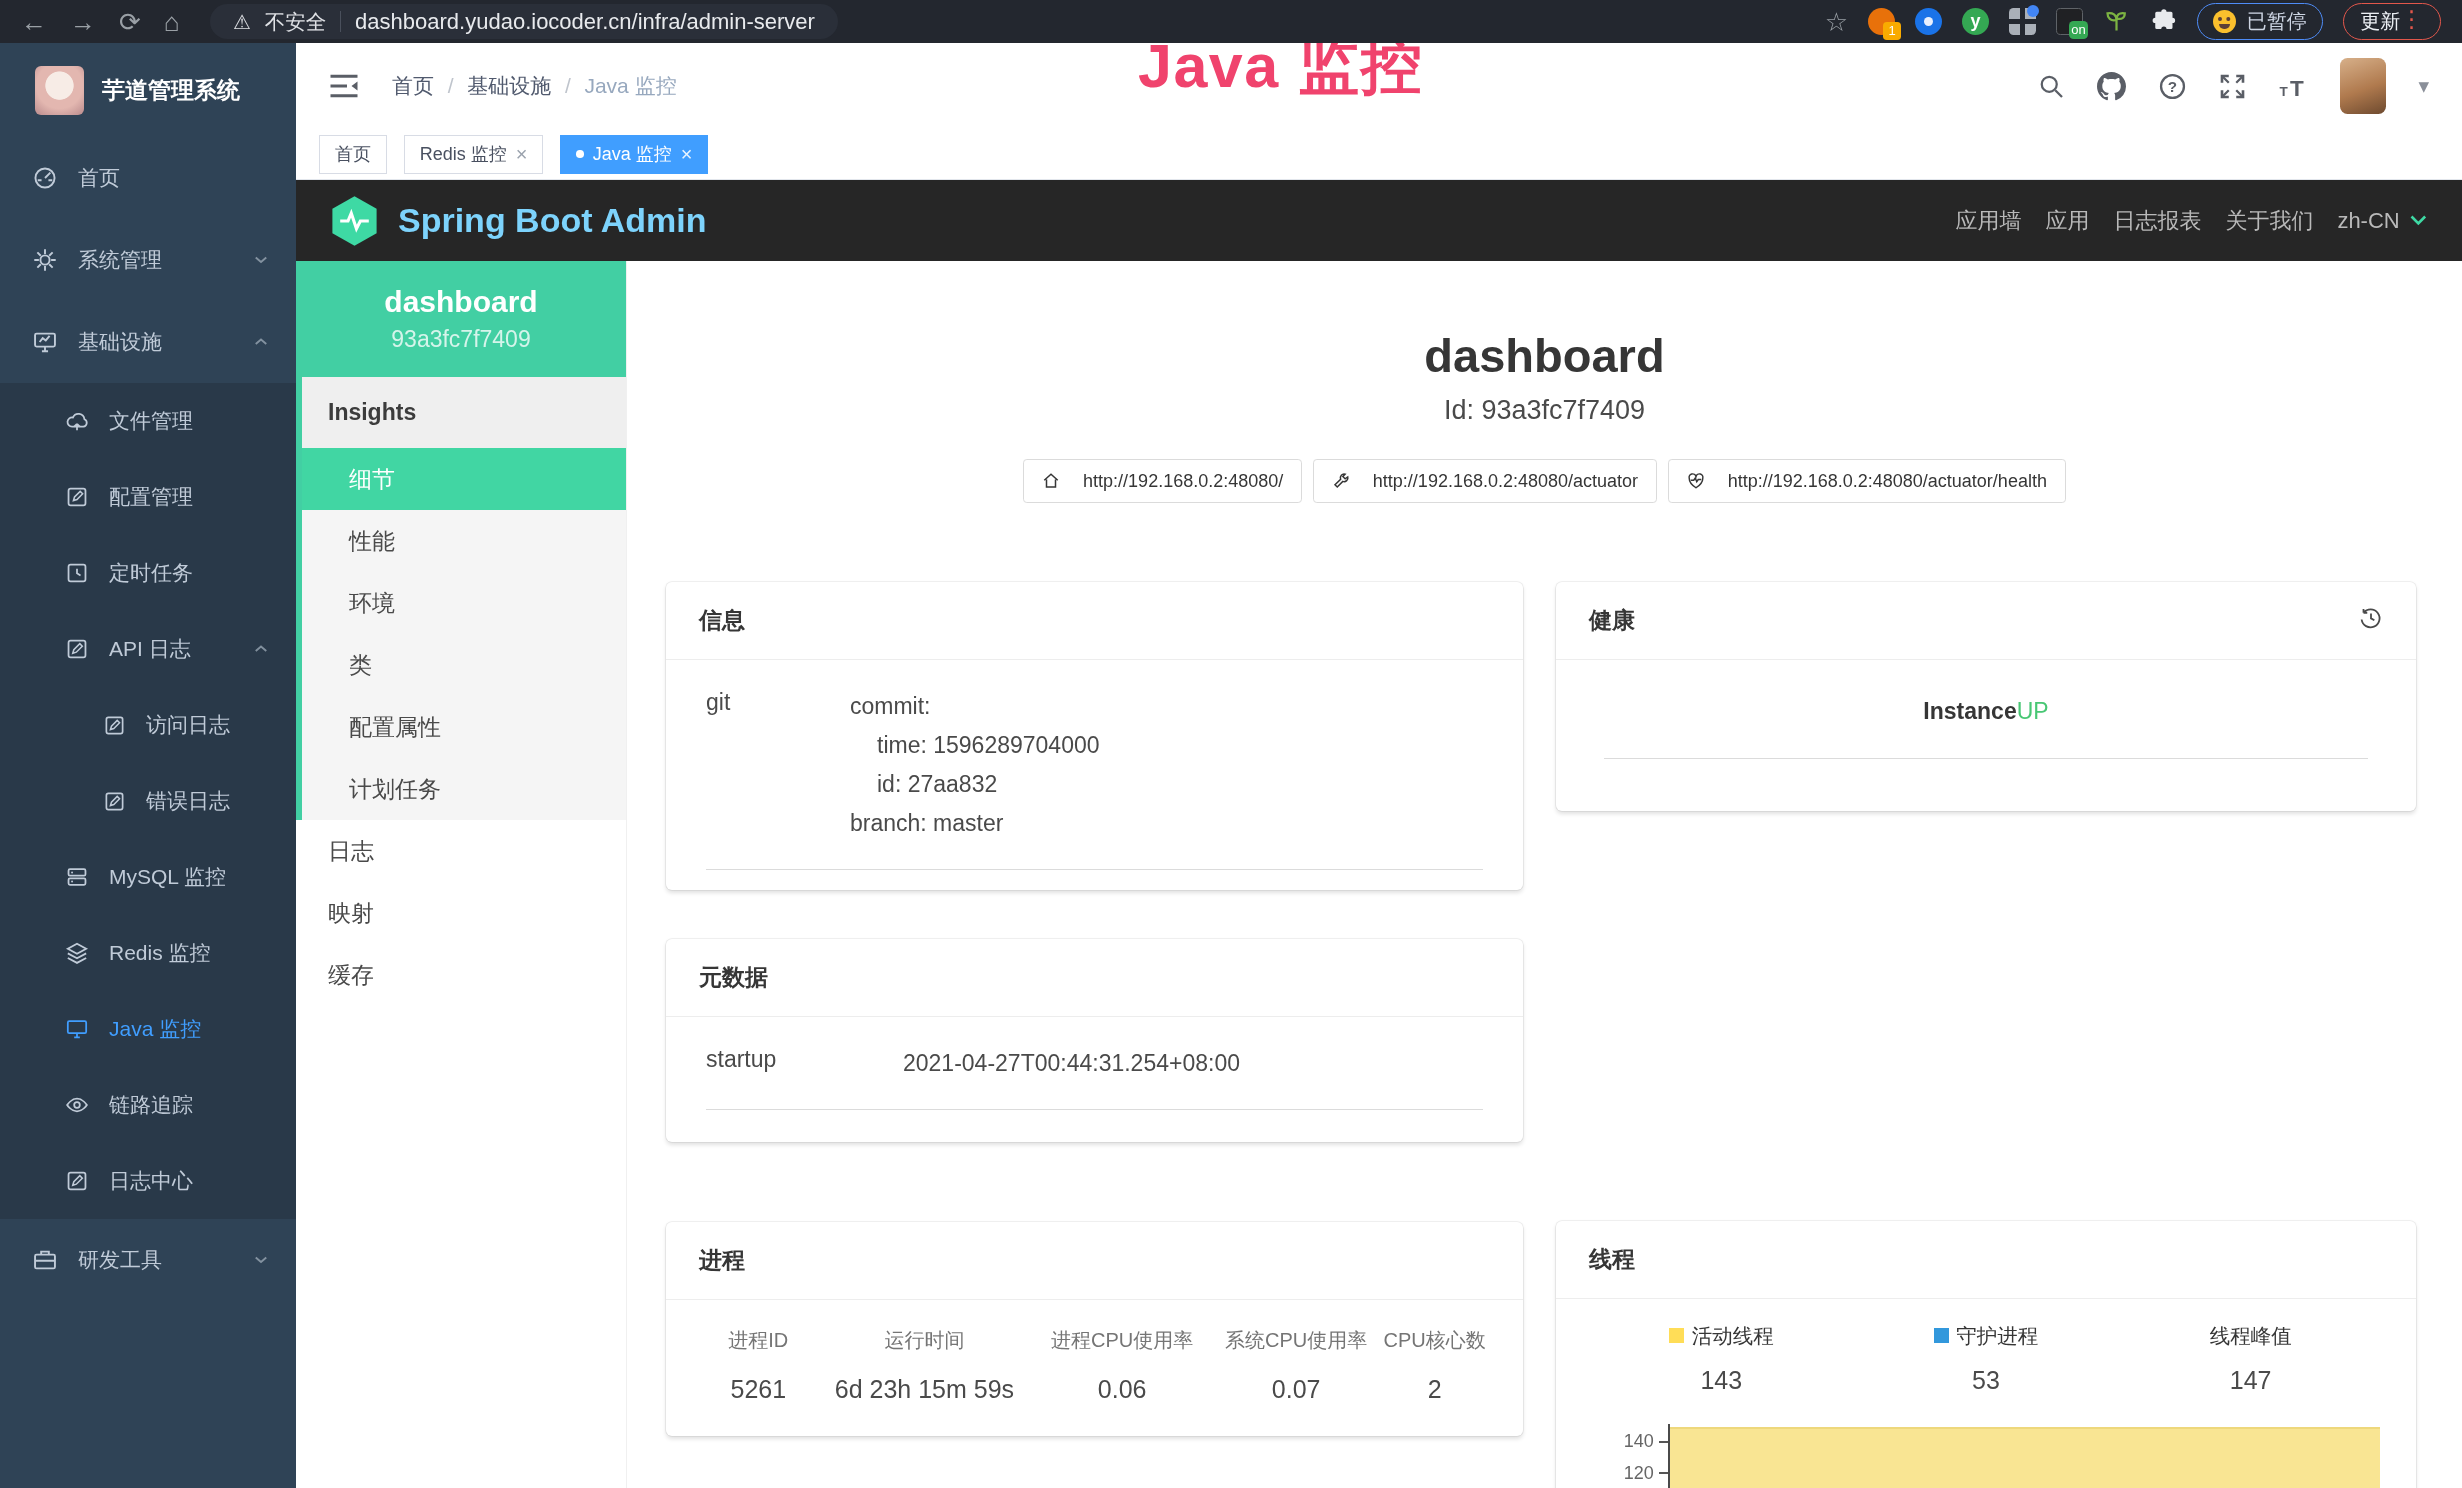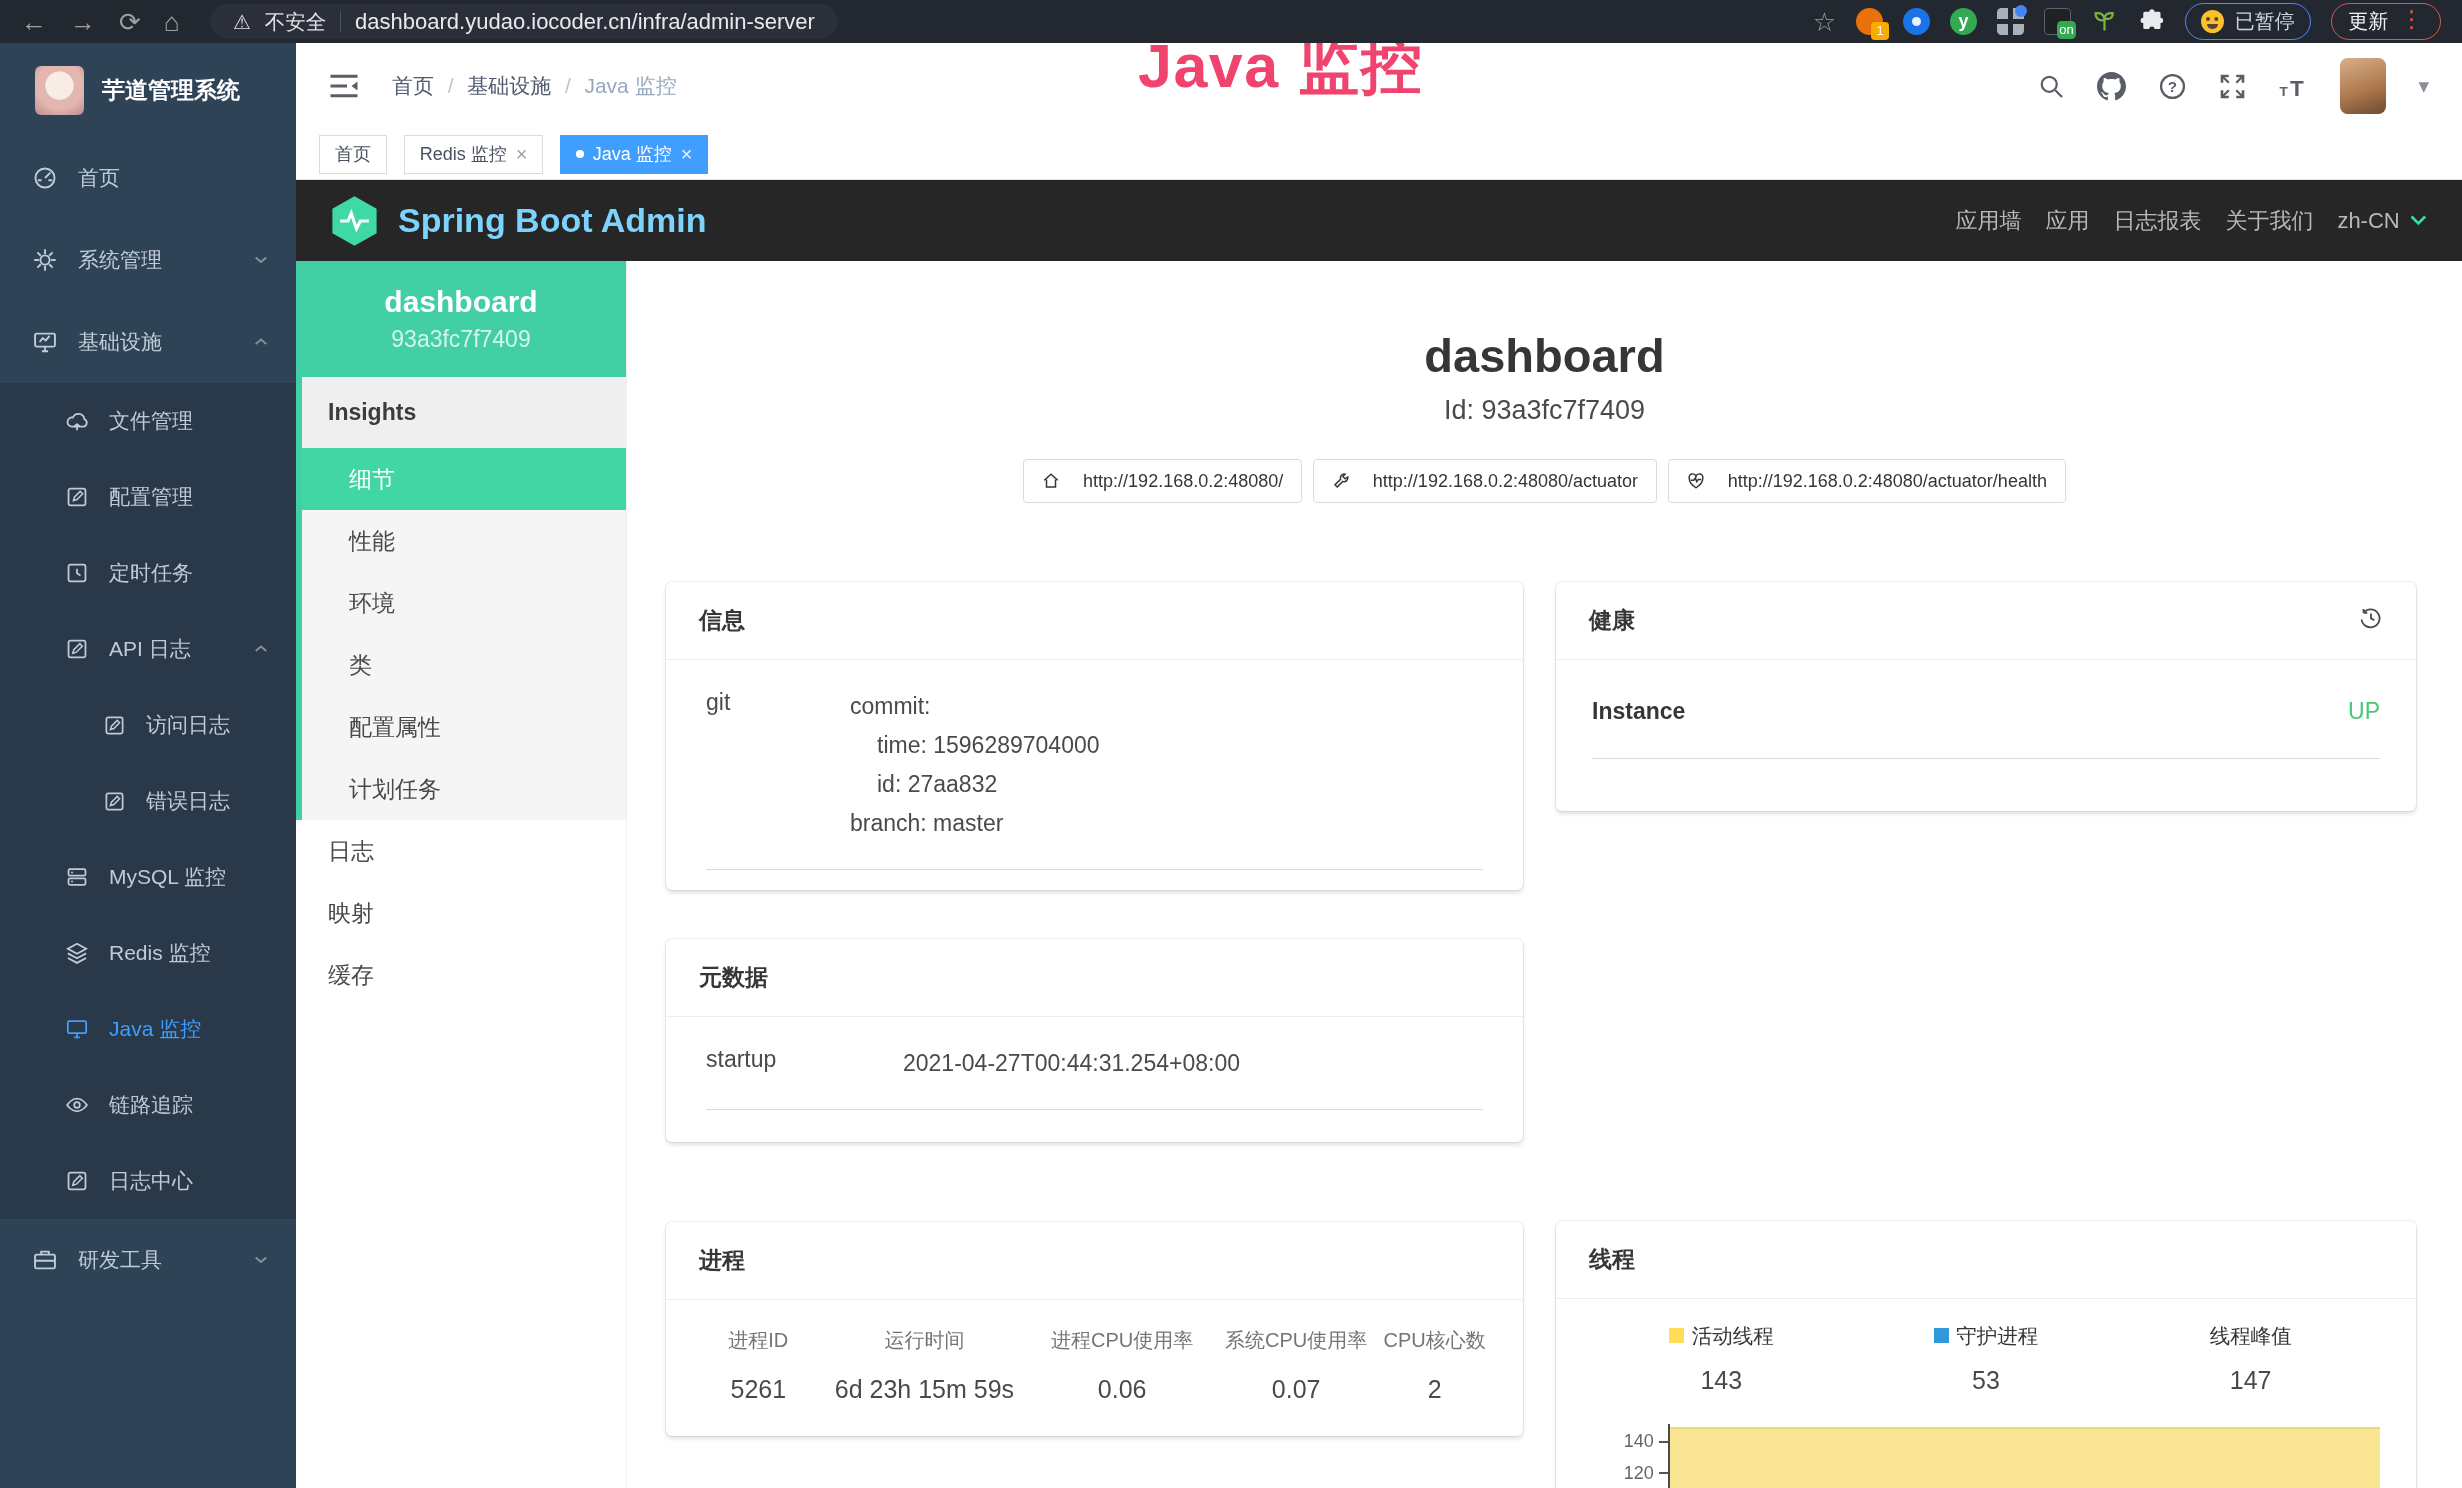--- a/index.html
+++ b/index.html
@@ -25,21 +25,21 @@
   .ext-y{background:#34a853;color:#fff;font-weight:bold;font-size:18px;display:flex;align-items:center;justify-content:center}
   .ext-grid{border-radius:4.6px;background:linear-gradient(#aab0b8,#aab0b8) 0 0/11.4px 11.4px no-repeat,linear-gradient(#aab0b8,#aab0b8) 100% 0/11.4px 11.4px no-repeat,linear-gradient(#aab0b8,#aab0b8) 0 100%/11.4px 11.4px no-repeat,linear-gradient(#aab0b8,#aab0b8) 100% 100%/11.4px 11.4px no-repeat}
   .ext-grid::after{content:"";position:absolute;right:-3px;top:-3px;width:12px;height:12px;border-radius:50%;background:#4285f4}
   .ext-on{border-radius:4.6px;background:#202124;border:1.5px solid #5f6368}
   .ext-on .badge{background:#34a853;border-radius:4.6px}
   .ext-leaf{background:transparent}
   .pill-paused{display:flex;align-items:center;gap:10.6px;border:1.5px solid #4e8cf7;border-radius:20px;padding:3.8px 15px;color:#cdd5e3;font-size:20px;white-space:nowrap}
   .face{width:23px;height:23px;border-radius:50%;background:#fbc02d;position:relative;flex:none}
   .face::before{content:"";position:absolute;left:5.3px;top:6.8px;width:3.8px;height:3.8px;border-radius:50%;background:#5d4037;box-shadow:8.3px 0 0 #5d4037}
   .face::after{content:"";position:absolute;left:6px;top:13.7px;width:10.6px;height:5.3px;border-radius:0 0 10.6px 10.6px;background:#5d4037}
-  .pill-update{display:flex;align-items:flex-start;gap:12px;border:1.5px solid #e2574b;border-radius:20px;padding:3.8px 16.7px;color:#eceff4;font-size:20px;white-space:nowrap}
+  .pill-update{display:flex;align-items:flex-start;border:1.5px solid #e2574b;border-radius:20px;padding:3.8px 16.7px;color:#eceff4;font-size:20px;white-space:nowrap}
   .kebab{color:#e2574b;font-size:23px;line-height:1}
 
   
   .shell{position:absolute;top:43px;left:0;right:0;bottom:0;display:flex}
 
   
   .sidebar{width:296px;flex:none;background:#2f4356;color:#c0cbd8;display:flex;flex-direction:column;overflow:hidden}
   .logo-row{height:94px;flex:none;display:flex;align-items:center;gap:18px;padding-left:35px}
   .logo-img{width:49px;height:49px;border-radius:6px;flex:none;background:radial-gradient(circle at 50% 40%,#f7ece6 0 36%,#e3b7b0 38% 60%,#b98a8c 100%)}
   .logo-title{color:#fff;font-size:23px;font-weight:bold;white-space:nowrap}
@@ -110,21 +110,21 @@
   #card-meta{height:203px;margin-bottom:80px}
   #card-proc{height:214px}
   #card-health{height:229px}
   #card-threads{margin-top:410px;height:455px}
 
   .kv{display:flex;margin:0 7px;padding-bottom:26px;border-bottom:1.5px solid #dbdbdb}
   .kv .k{width:144px;flex:none;font-size:23px;color:#4a4a4a;padding-top:1.5px}
   .kv .k-wide{width:197px}
   .vlines{font-size:23px;color:#4a4a4a;line-height:39px}
   .ind{padding-left:27px}
-  .kv2{display:flex;justify-content:space-between;align-items:center;margin:0 3px;padding:10.6px 0 33px;border-bottom:1.5px solid #dbdbdb}
+  .kv2{display:flex;justify-content:center;align-items:center;margin:0 15px;padding:10.6px 0 33px;border-bottom:1.5px solid #dbdbdb}
   .inst-k{font-size:23px;font-weight:600;color:#363636}
   .up{font-size:23px;font-weight:normal;color:#48c774}
 
   .pgrid{display:flex;text-align:center}
   .pc0{flex:0 0 15%}.pc1{flex:0 0 27%}.pc2{flex:0 0 23%}.pc3{flex:0 0 21%}.pc4{flex:0 0 14%}
   .plabel{font-size:20px;color:#757575}
   .pvals{margin-top:21px}
   .pval{font-size:25px;color:#4a4a4a}
 
   .legend{display:flex;margin-top:-4.6px}

